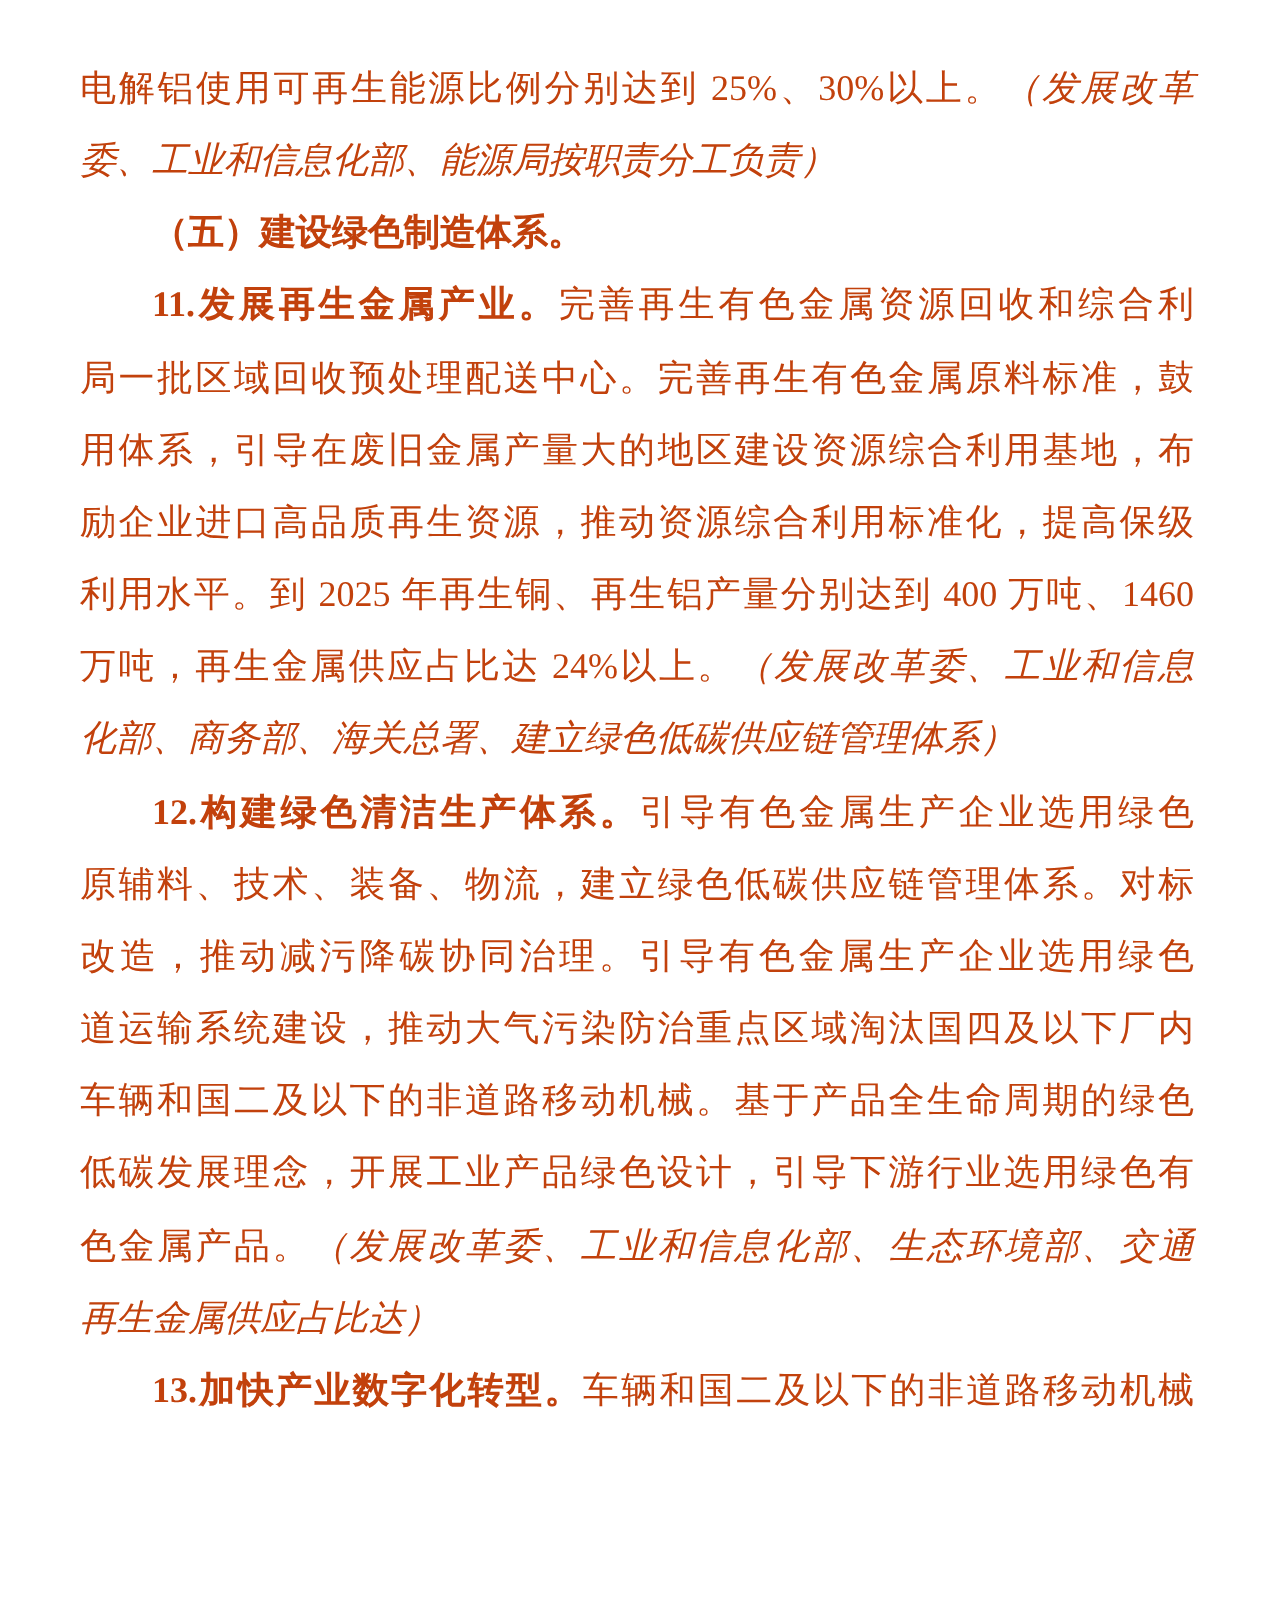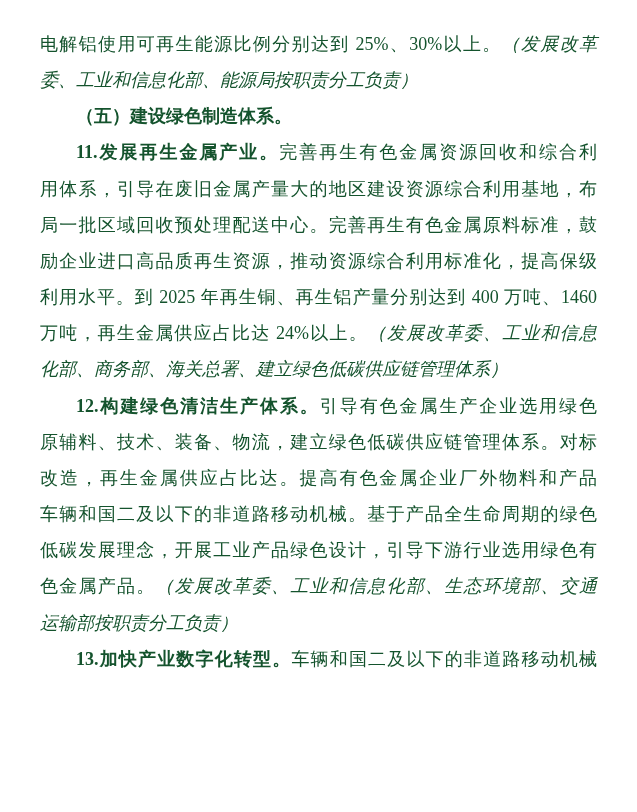--- a/index.html
+++ b/index.html
@@ -20,21 +20,21 @@
     position: absolute;
     left: 40px;
     top: 26px;
     width: 557px;
   }
   .line {
     font-size: 18px;
     line-height: 36.15px;
     text-align: justify;
     white-space: normal;
-    color: #14532d;
+    color: #c2410c;
   }
   .line.fill {
     text-align-last: justify;
   }
   .line.indent {
     text-indent: 2em;
   }
   .seg-normal {
     font-weight: normal;
     font-style: normal;
@@ -50,28 +50,29 @@
 </style>
 </head>
 <body>
 
 <div class="page">
   <div class="doc-body">
       <div class="line fill"><span class="seg-normal">电解铝使用可再生能源比例分别达到 25%、30%以上。</span><span class="seg-kaiti">（发展改革</span></div>
       <div class="line"><span class="seg-kaiti">委、工业和信息化部、能源局按职责分工负责）</span></div>
       <div class="line indent"><span class="seg-bold">（五）建设绿色制造体系。</span></div>
       <div class="line fill indent"><span class="seg-bold">11.发展再生金属产业。</span><span class="seg-normal">完善再生有色金属资源回收和综合利</span></div>
+      <div class="line fill"><span class="seg-normal">局一批区域回收预处理配送中心。完善再生有色金属原料标准，鼓</span></div>
       <div class="line fill"><span class="seg-normal">用体系，引导在废旧金属产量大的地区建设资源综合利用基地，布</span></div>
-      <div class="line fill"><span class="seg-normal">局一批区域回收预处理配送中心。完善再生有色金属原料标准，鼓</span></div>
       <div class="line fill"><span class="seg-normal">励企业进口高品质再生资源，推动资源综合利用标准化，提高保级</span></div>
       <div class="line fill"><span class="seg-normal">利用水平。到 2025 年再生铜、再生铝产量分别达到 400 万吨、1460</span></div>
       <div class="line fill"><span class="seg-normal">万吨，再生金属供应占比达 24%以上。</span><span class="seg-kaiti">（发展改革委、工业和信息</span></div>
       <div class="line"><span class="seg-kaiti">化部、商务部、海关总署、建立绿色低碳供应链管理体系）</span></div>
       <div class="line fill indent"><span class="seg-bold">12.构建绿色清洁生产体系。</span><span class="seg-normal">引导有色金属生产企业选用绿色</span></div>
       <div class="line fill"><span class="seg-normal">原辅料、技术、装备、物流，建立绿色低碳供应链管理体系。对标</span></div>
-      <div class="line fill"><span class="seg-normal">改造，再生金属供应占比达。提高有色金属企业厂外物料和产品</span></div>
+      <div class="line fill"><span class="seg-normal">改造，推动减污降碳协同治理。引导有色金属生产企业选用绿色</span></div>
+      <div class="line fill"><span class="seg-normal">道运输系统建设，推动大气污染防治重点区域淘汰国四及以下厂内</span></div>
       <div class="line fill"><span class="seg-normal">车辆和国二及以下的非道路移动机械。基于产品全生命周期的绿色</span></div>
       <div class="line fill"><span class="seg-normal">低碳发展理念，开展工业产品绿色设计，引导下游行业选用绿色有</span></div>
       <div class="line fill"><span class="seg-normal">色金属产品。</span><span class="seg-kaiti">（发展改革委、工业和信息化部、生态环境部、交通</span></div>
-      <div class="line"><span class="seg-kaiti">运输部按职责分工负责）</span></div>
+      <div class="line"><span class="seg-kaiti">再生金属供应占比达）</span></div>
       <div class="line fill indent"><span class="seg-bold">13.加快产业数字化转型。</span><span class="seg-normal">车辆和国二及以下的非道路移动机械</span></div>
     </div>
 </div>
 
 </body></html>

